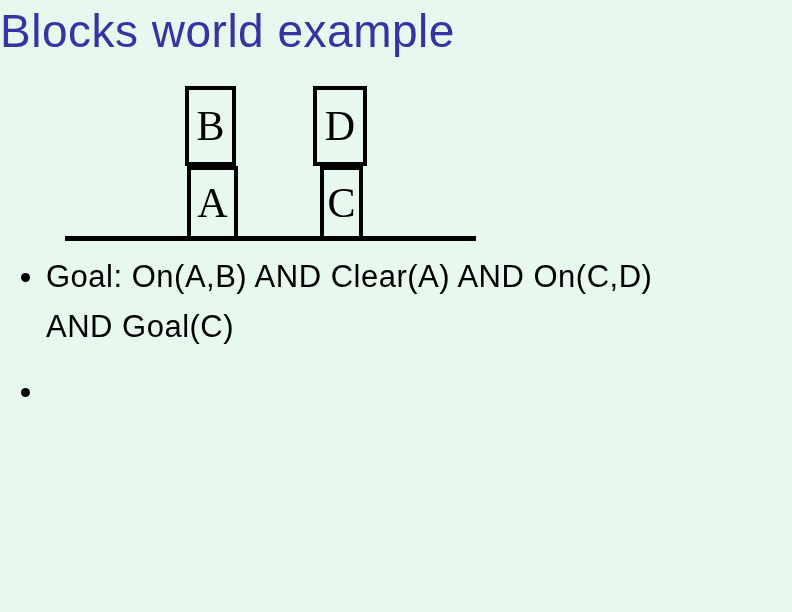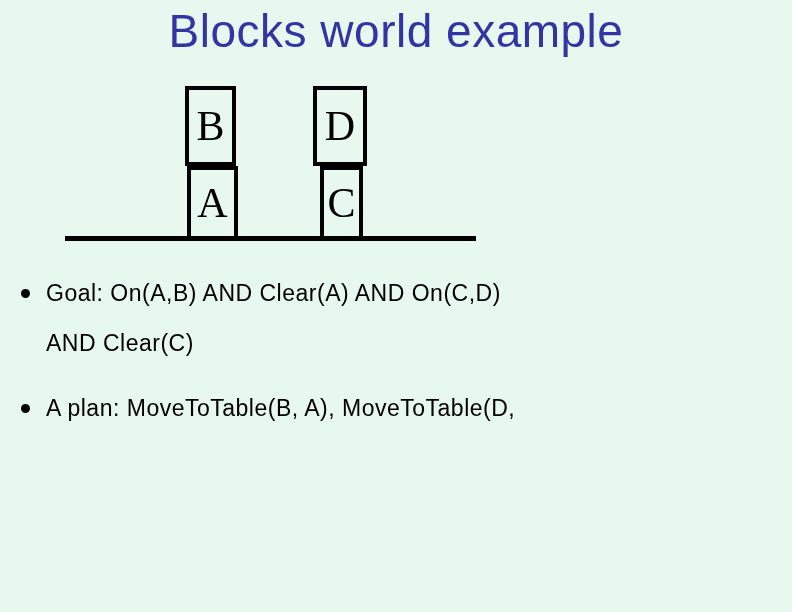--- a/index.html
+++ b/index.html
@@ -17,21 +17,20 @@
   .slide {
     position: absolute;
     inset: 0;
   }
   .title {
     position: absolute;
     top: 4px;
     left: 0;
     width: 792px;
     margin: 0;
-    text-align: center;
     font-size: 46px;
     font-weight: 400;
     color: #3434a2;
     letter-spacing: 0.5px;
   }
   .diagram {
     position: absolute;
     inset: 0;
   }
   .block {
@@ -53,28 +52,28 @@
   .table-line {
     position: absolute;
     left: 65px;
     top: 236px;
     width: 411px;
     height: 5px;
     background: #000;
   }
   .bullets {
     position: absolute;
-    top: 268px;
+    top: 252px;
     left: 0;
     width: 792px;
     box-sizing: border-box;
     margin: 0;
     padding: 0 14px 0 46px;
     list-style: none;
-    font-size: 23px;
+    font-size: 31px;
     line-height: 50px;
     letter-spacing: 0.5px;
     color: #000;
   }
   .bullets li {
     position: relative;
     margin-bottom: 15px;
   }
   .dot {
     position: absolute;
@@ -107,21 +106,20 @@
     <div class="block block-c">
       <span class="block-label">C</span>
     </div>
     <div class="table-line"></div>
   </div>
 
   <ul class="bullets">
     <li>
       <span class="dot"></span>
       <span class="line">Goal: On(A,B) AND Clear(A) AND On(C,D)</span>
-      <span class="line">AND Clear(C)</span>
+      <span class="line">AND Goal(C)</span>
     </li>
     <li>
       <span class="dot"></span>
-      <span class="line">A plan: MoveToTable(B, A), MoveToTable(D,</span>
     </li>
   </ul>
 
 </div>
 
 </body></html>

